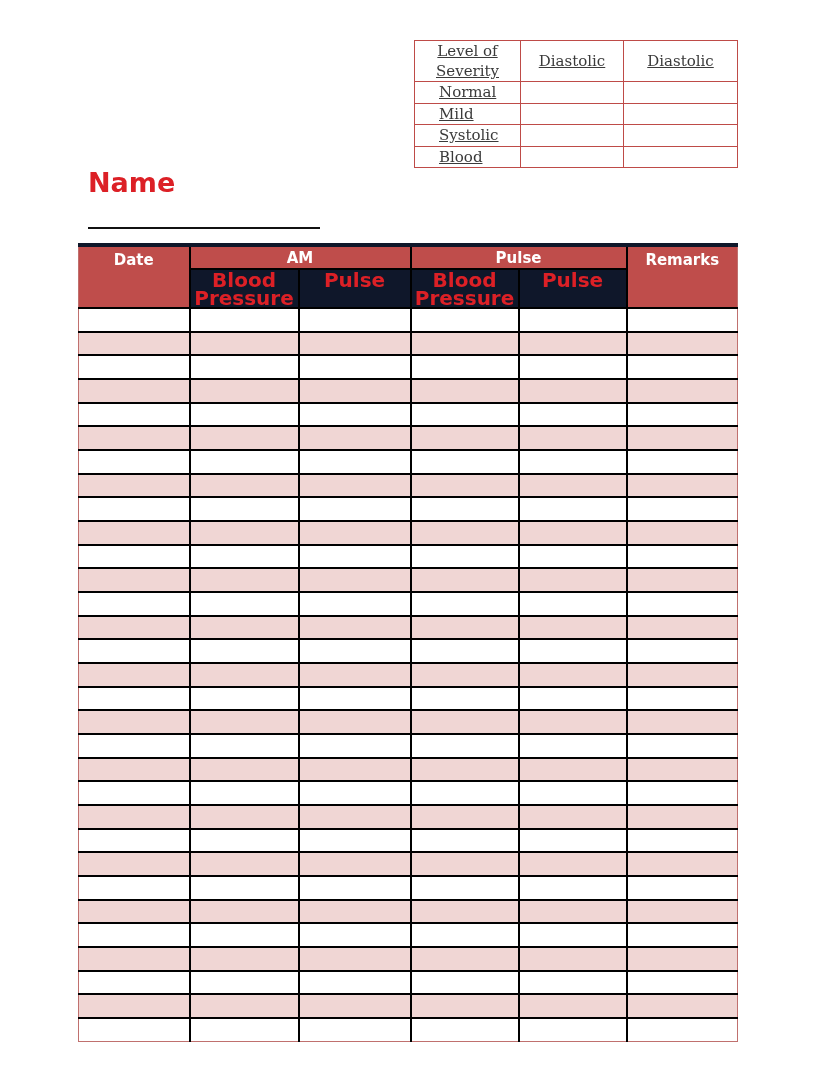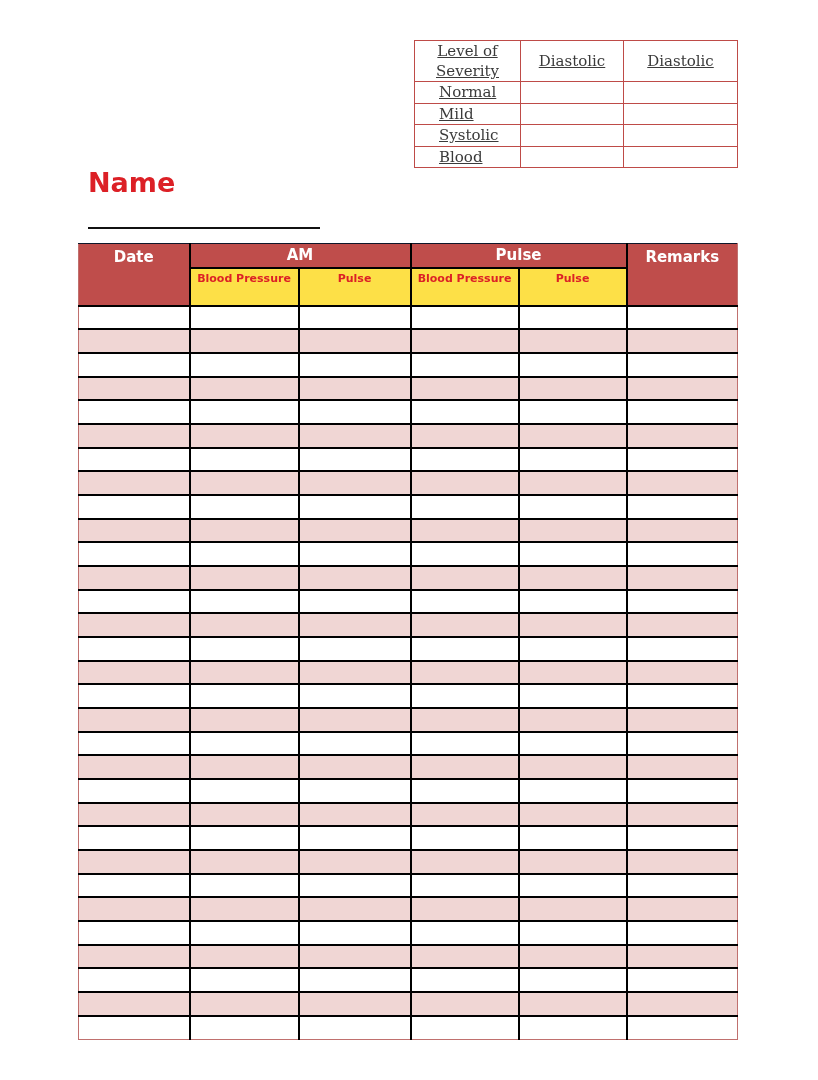--- a/index.html
+++ b/index.html
@@ -86,44 +86,44 @@
     width: 659px;
     border-collapse: collapse;
     table-layout: fixed;
   }
   table.log th,
   table.log td {
     border: 2px solid #000000;
     padding: 0;
   }
   
-  table.log thead tr:first-child th { border-top: 1px solid #0f172a; }
+  table.log thead tr:first-child th { border-top: 4px solid #0f172a; }
   table.log thead tr:first-child th:first-child,
   table.log tbody td:first-child { border-left: 1px solid #C0706E; }
   table.log thead tr:first-child th:last-child,
   table.log tbody td:last-child { border-right: 1px solid #C0706E; }
   table.log tbody tr:last-child td { border-bottom: 1px solid #C0706E; }
 
   table.log thead th.band {
     background: #BF4D4B;
     color: #ffffff;
     font-size: 15px;
     font-weight: bold;
     text-align: center;
   }
   table.log thead tr.band-row { height: 24px; }
   table.log thead th.corner {
     vertical-align: top;
     padding-top: 4px;
   }
   table.log thead tr.subhead { height: 38px; }
   table.log thead tr.subhead th {
-    background: #fde047;
+    background: #0f172a;
     color: #DC2026;
-    font-size: 11px;
+    font-size: 20px;
     font-weight: bold;
     text-align: center;
     vertical-align: top;
     padding-top: 1px;
     line-height: 18px;
   }
   table.log tbody tr { height: 23.68px; }
   table.log tbody tr:nth-child(odd) td { background: #ffffff; }
   table.log tbody tr:nth-child(even) td { background: #F0D6D4; }
 </style>

